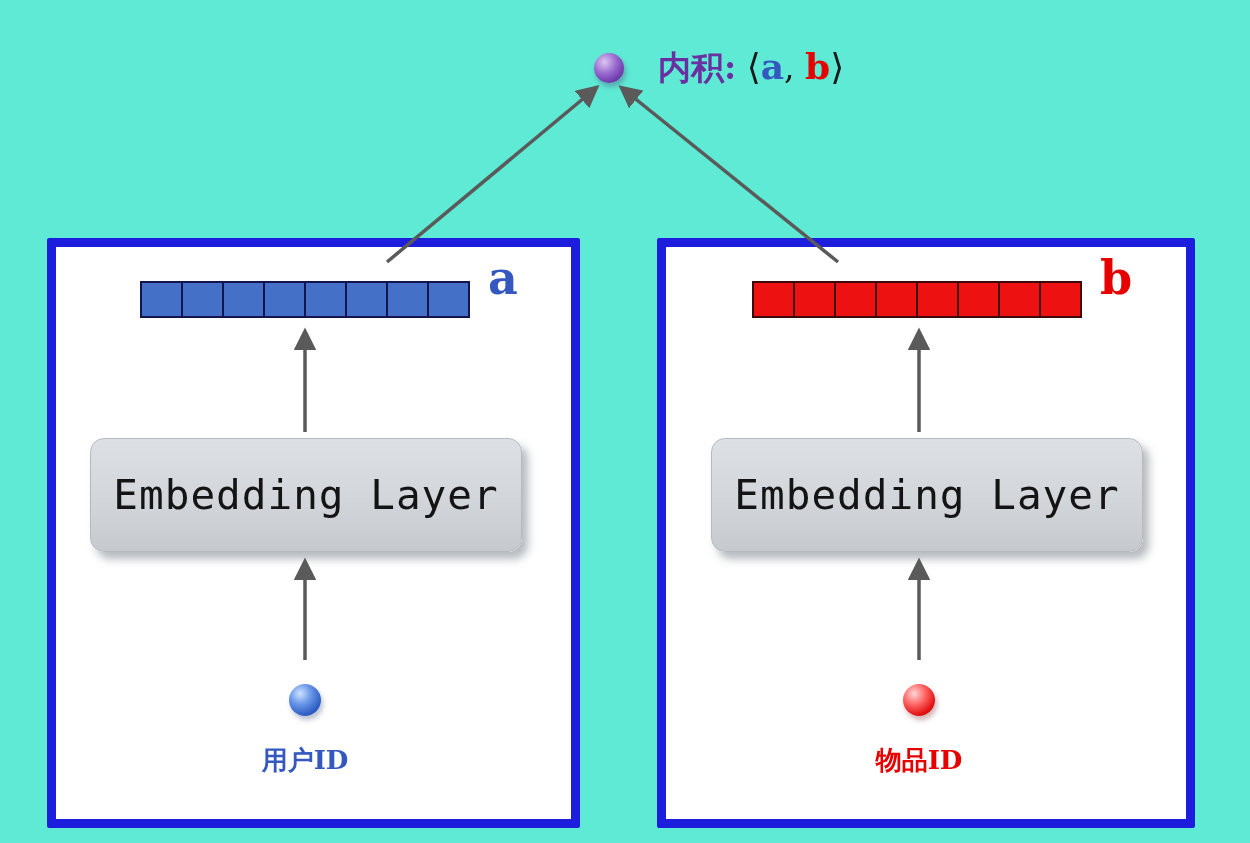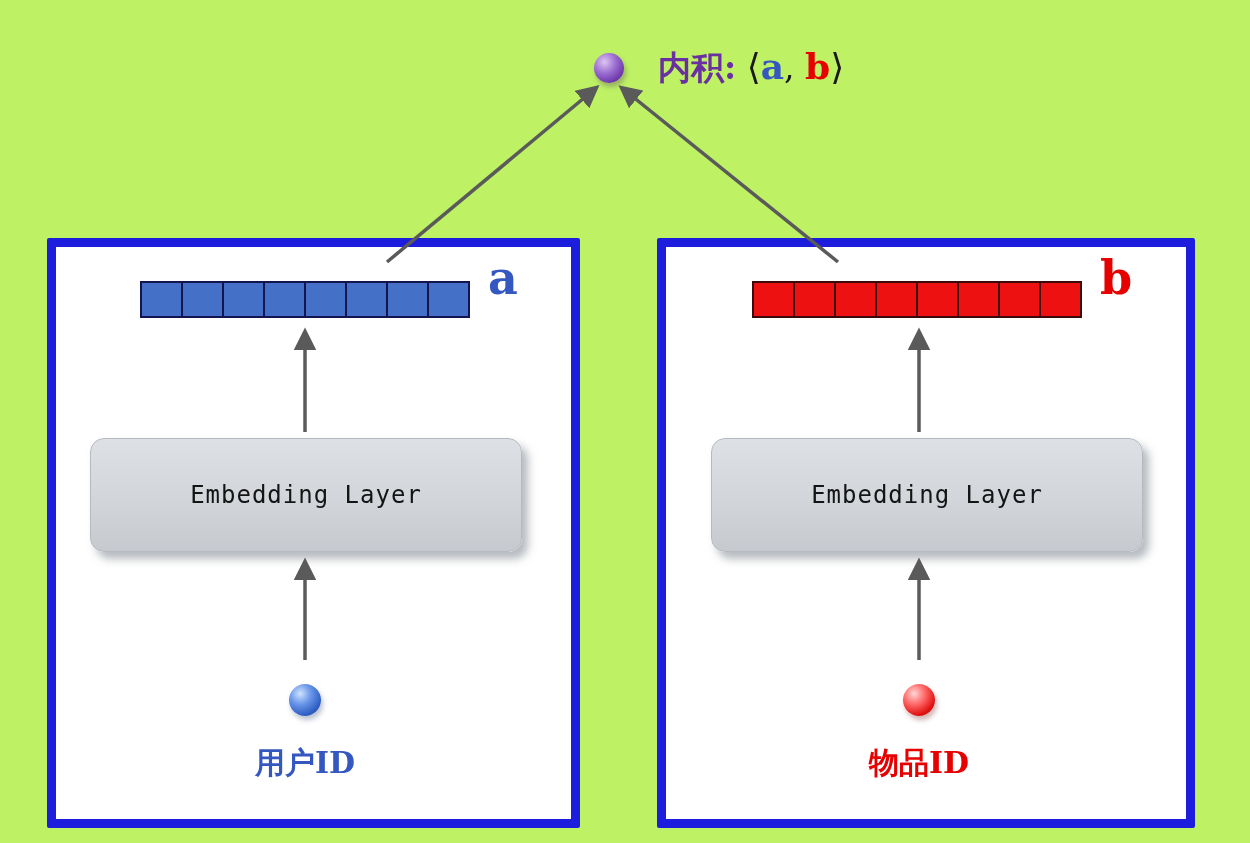--- a/index.html
+++ b/index.html
@@ -1,19 +1,19 @@
 <!DOCTYPE html>
 <html><head>
 <meta charset="utf-8">
 <style>
   html,body{margin:0;padding:0;background:#ffffff;}
   #stage{
     position:relative;
     width:1250px;height:843px;
-    background:#bef264;
+    background:#5eead4;
     font-family:"DejaVu Sans","Liberation Sans",sans-serif;
     overflow:hidden;
   }
   
   .panel{
     position:absolute;
     top:238px;
     height:572px;
     background:#ffffff;
     border:9px solid #1d1ddd;
@@ -48,21 +48,21 @@
     position:absolute;
     width:430px;height:112px;
     background:linear-gradient(180deg,#dde1e5 0%,#d2d6da 55%,#c6cacf 100%);
     border:1px solid #b6bac0;
     border-radius:14px;
     box-shadow:6px 7px 9px rgba(110,120,130,0.5);
     display:flex;align-items:center;justify-content:center;
   }
   .embed-label{
     font-family:"DejaVu Sans Mono","Liberation Mono",monospace;
-    font-size:24px;
+    font-size:41px;
     color:#141414;
     letter-spacing:1px;
     white-space:nowrap;
   }
 
   
   .sphere{
     position:absolute;
     border-radius:50%;
   }
@@ -80,21 +80,21 @@
     width:30px;height:30px;
     background:radial-gradient(circle at 35% 30%,#dcc6f2 0%,#9a6cd0 40%,#6b35a8 75%,#47216f 100%);
     box-shadow:2px 4px 5px rgba(80,50,110,0.35);
   }
 
   
   .input-label{
     position:absolute;
     width:220px;
     text-align:center;
-    font-size:30px;
+    font-size:26px;
     font-weight:600;
     font-family:"DejaVu Serif","Liberation Serif",serif;
     white-space:nowrap;
   }
 
   
   #top-label{
     position:absolute;
     left:658px;top:44px;
     font-size:33px;

